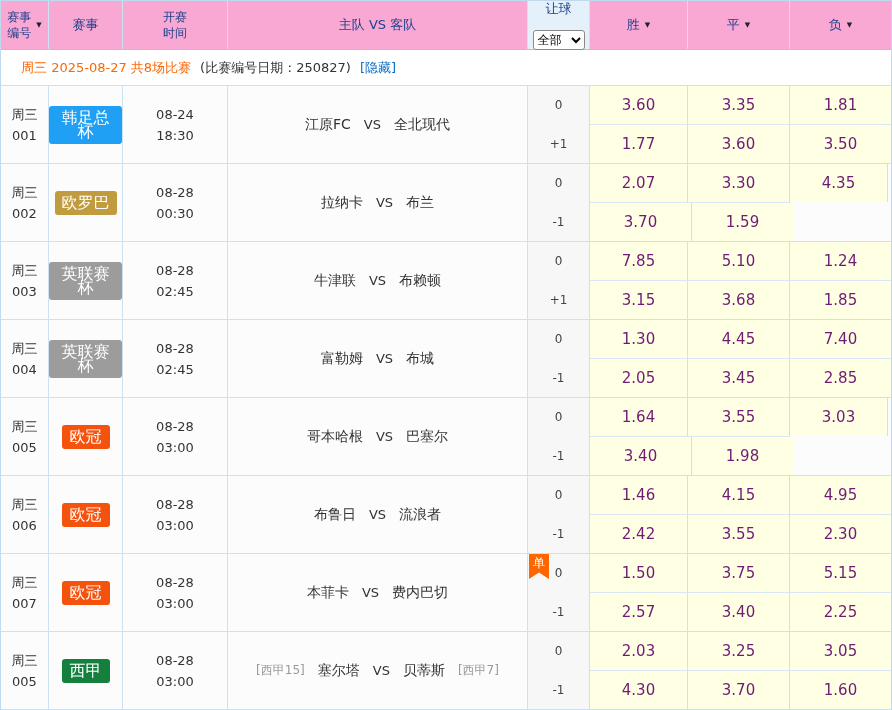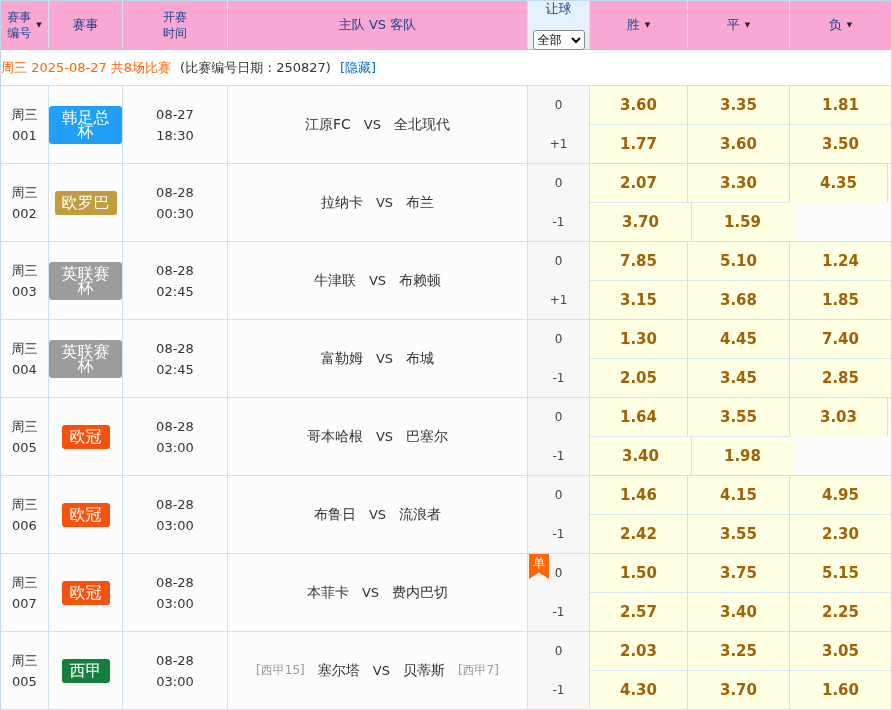--- a/index.html
+++ b/index.html
@@ -45,21 +45,21 @@
   .c3 { width: 105px; }
   .c4 { width: 300px; }
   .c5 { width: 62px; }
   .o1 { width: 98px; }
   .o2 { width: 102px; }
   .o3 { width: 101px; }
   
   .subheader {
     height: 36px;
     display: flex; align-items: center;
-    padding-left: 0; gap: 9px;
+    padding-left: 20px; gap: 9px;
     font-size: 13px;
     background: #fff;
     border-bottom: 1px solid #CCE1F4;
     white-space: nowrap;
   }
   .sub-date { color: #FF6600; }
   .sub-code { color: #333; }
   .sub-hide { color: #0B6BC4; cursor: pointer; text-decoration: none; }
   
   .match-block {
@@ -99,21 +99,21 @@
     position: absolute; top: 0; left: 1px;
     width: 20px; height: 25px;
     background: #FF6600; color: #fff;
     font-size: 12px; line-height: 19px; text-align: center;
     clip-path: polygon(0 0, 100% 0, 100% 100%, 50% 74%, 0 100%);
   }
   .odds-grid { display: flex; flex-wrap: wrap; width: 301px; }
   .odds-cell {
     background: #FFFFE3;
     display: flex; align-items: center; justify-content: center;
-    font-size: 15px; font-weight: bold; color: #a16207;
+    font-size: 15px; font-weight: normal; color: #701a75;
     border-right: 1px solid #CCE1F4;
     height: 39px;
     cursor: pointer;
   }
   .odds-cell.r1 { border-bottom: 1px solid #D9E7F5; }
   .odds-cell.r2 { height: 38px; }
   .odds-cell.o3 { border-right: none; }
 </style>
 </head>
 <body>
@@ -171,21 +171,21 @@
   <div id="match-rows">
       <div class="match-block">
     <div class="cell c1">
       <div>周三</div>
       <div>001</div>
     </div>
     <div class="cell c2">
       <span class="league-badge" style="background:#1FA0F4">韩足总杯</span>
     </div>
     <div class="cell c3">
-      <div>08-27</div>
+      <div>08-24</div>
       <div>18:30</div>
     </div>
     <div class="cell c4">
 
       <span class="team">江原FC</span>
       <span class="vs-label">VS</span>
       <span class="team">全北现代</span>
 
     </div>
     <div class="cell c5">

